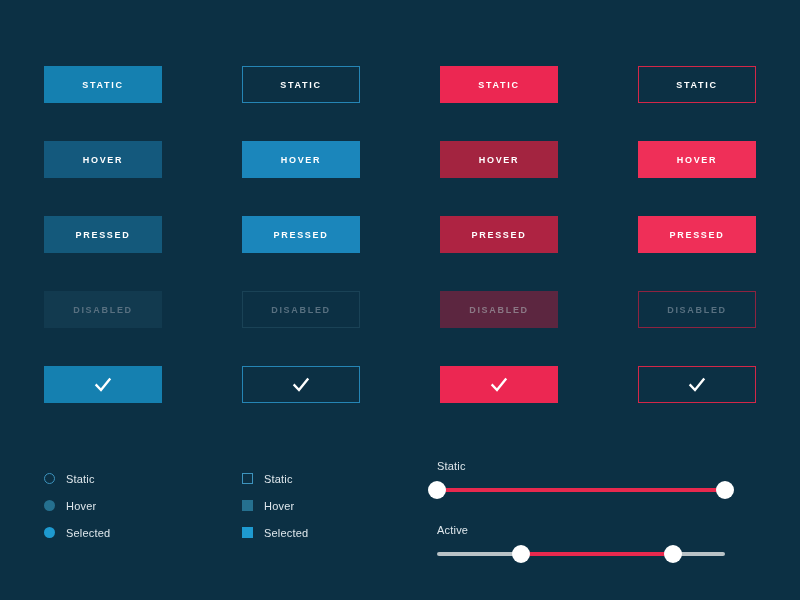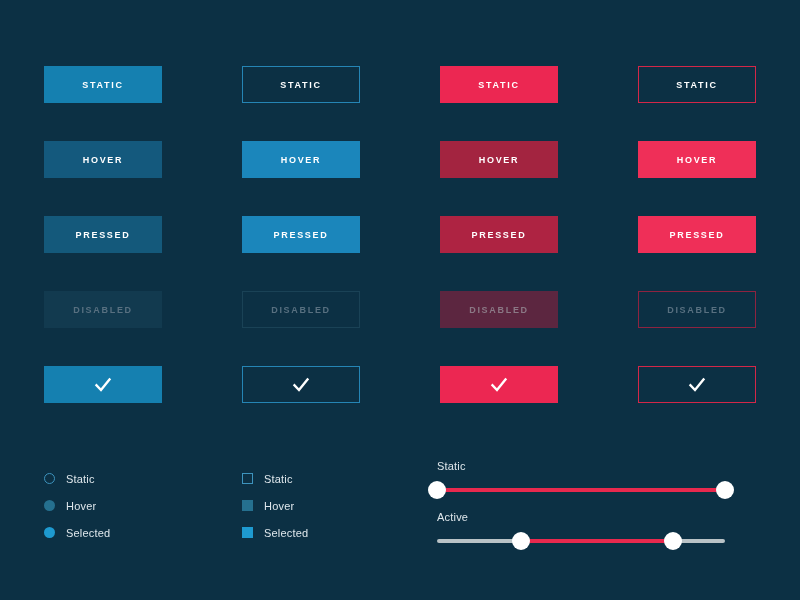--- a/index.html
+++ b/index.html
@@ -143,21 +143,21 @@
 
   
   .slider-col {
     position: absolute;
     left: 437px;
     top: 0;
     width: 300px;
   }
   .slider-block { position: relative; }
   .slider-block.first { margin-top: 5px; }
-  .slider-block.second { margin-top: 12px; }
+  .slider-block.second { margin-top: 25px; }
 
   .slider-label {
     font-size: 11px;
     color: #dfe7ec;
     letter-spacing: 0.2px;
     margin-bottom: 9px;
   }
   .slider-track-wrap {
     position: relative;
     height: 18px;

